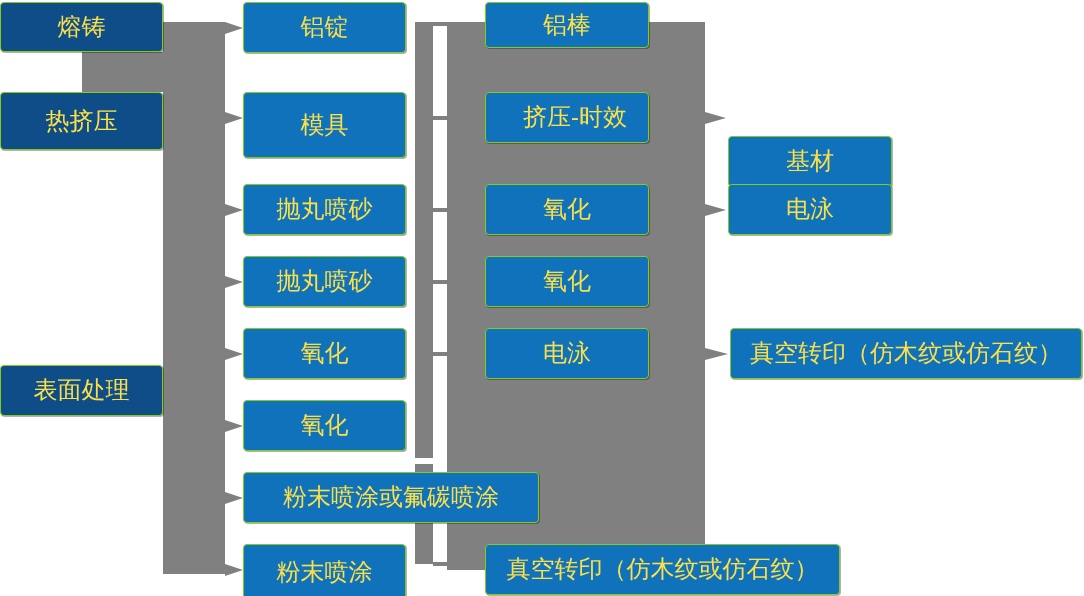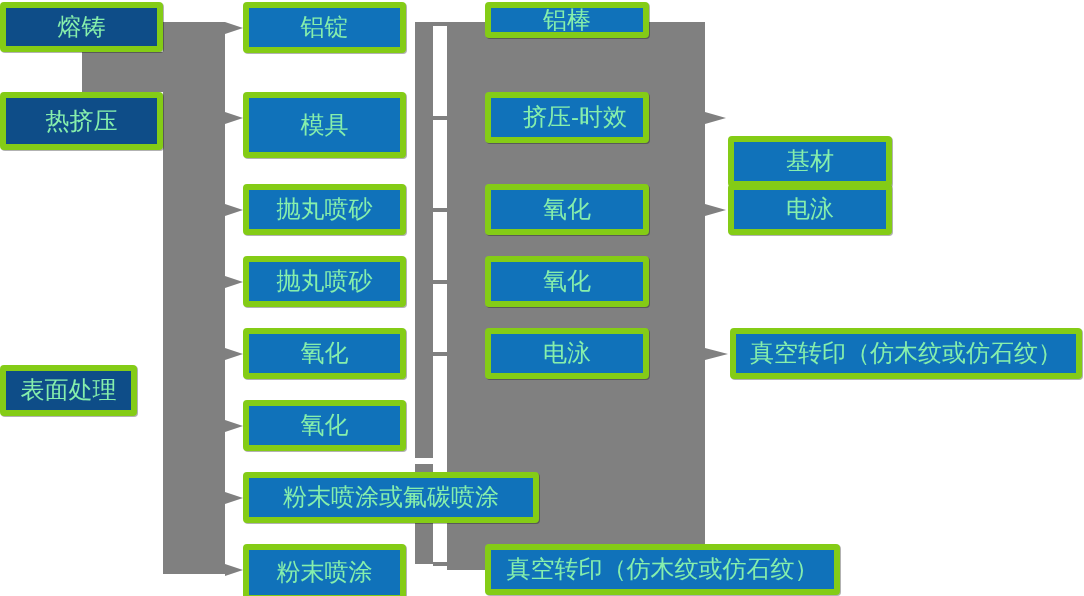--- a/index.html
+++ b/index.html
@@ -10,22 +10,22 @@
     overflow:hidden;
   }
   #stage{position:relative;width:1084px;height:596px;}
   svg.gray-svg{position:absolute;left:0;top:0;width:1084px;height:596px;}
 
   
   .node{
     position:absolute;
     box-sizing:border-box;
     display:flex;align-items:center;justify-content:center;
-    color:#86efac;
-    border:6px solid #84cc16;
+    color:#fde047;
+    border:1px solid #84cc16;
     border-radius:4px;
     text-align:center;
     line-height:1.1;
     white-space:nowrap;
     box-shadow:1px 1px 0 rgba(0,0,0,.30);
   }
   .node.dark{background:#0E4D88;}
   .node.bright{background:#1072BA;}
   .node span{display:block;}
   .t24{font-size:24px;}
@@ -89,21 +89,21 @@
     <rect x="163" y="388" width="30" height="3" fill="#808080"></rect>
   </svg>
 
   <div id="nodes">
       <div class="node dark" style="left: 0px; top: 2px; width: 163px; height: 50px;">
         <span class="t24">熔铸</span>
       </div>
       <div class="node dark" style="left: 0px; top: 92px; width: 163px; height: 58px;">
         <span class="t24">热挤压</span>
       </div>
-      <div class="node dark" style="left: 0px; top: 365px; width: 137px; height: 51px;">
+      <div class="node dark" style="left: 0px; top: 365px; width: 163px; height: 51px;">
         <span class="t24">表面处理</span>
       </div>
       <div class="node bright" style="left: 243px; top: 2px; width: 163px; height: 51px;">
         <span class="t24">铝锭</span>
       </div>
       <div class="node bright" style="left: 243px; top: 92px; width: 163px; height: 66px;">
         <span class="t24">模具</span>
       </div>
       <div class="node bright" style="left: 243px; top: 184px; width: 163px; height: 51px;">
         <span class="t24">抛丸喷砂</span>
@@ -116,21 +116,21 @@
       </div>
       <div class="node bright" style="left: 243px; top: 400px; width: 163px; height: 51px;">
         <span class="t24">氧化</span>
       </div>
       <div class="node bright" style="left: 243px; top: 472px; width: 296px; height: 51px;">
         <span class="t24">粉末喷涂或氟碳喷涂</span>
       </div>
       <div class="node bright" style="left: 243px; top: 544px; width: 163px; height: 57px;">
         <span class="t24">粉末喷涂</span>
       </div>
-      <div class="node bright" style="left: 485px; top: 2px; width: 164px; height: 36px; font-family: Liberation Serif, serif;">
+      <div class="node bright" style="left: 485px; top: 2px; width: 164px; height: 46px; font-family: Liberation Serif, serif;">
         <span class="t24">铝棒</span>
       </div>
       <div class="node bright" style="left: 485px; top: 92px; width: 164px; height: 51px; padding-left: 16px;">
         <span class="t24">挤压-时效</span>
       </div>
       <div class="node bright" style="left: 485px; top: 184px; width: 164px; height: 51px;">
         <span class="t24">氧化</span>
       </div>
       <div class="node bright" style="left: 485px; top: 256px; width: 164px; height: 51px;">
         <span class="t24">氧化</span>

